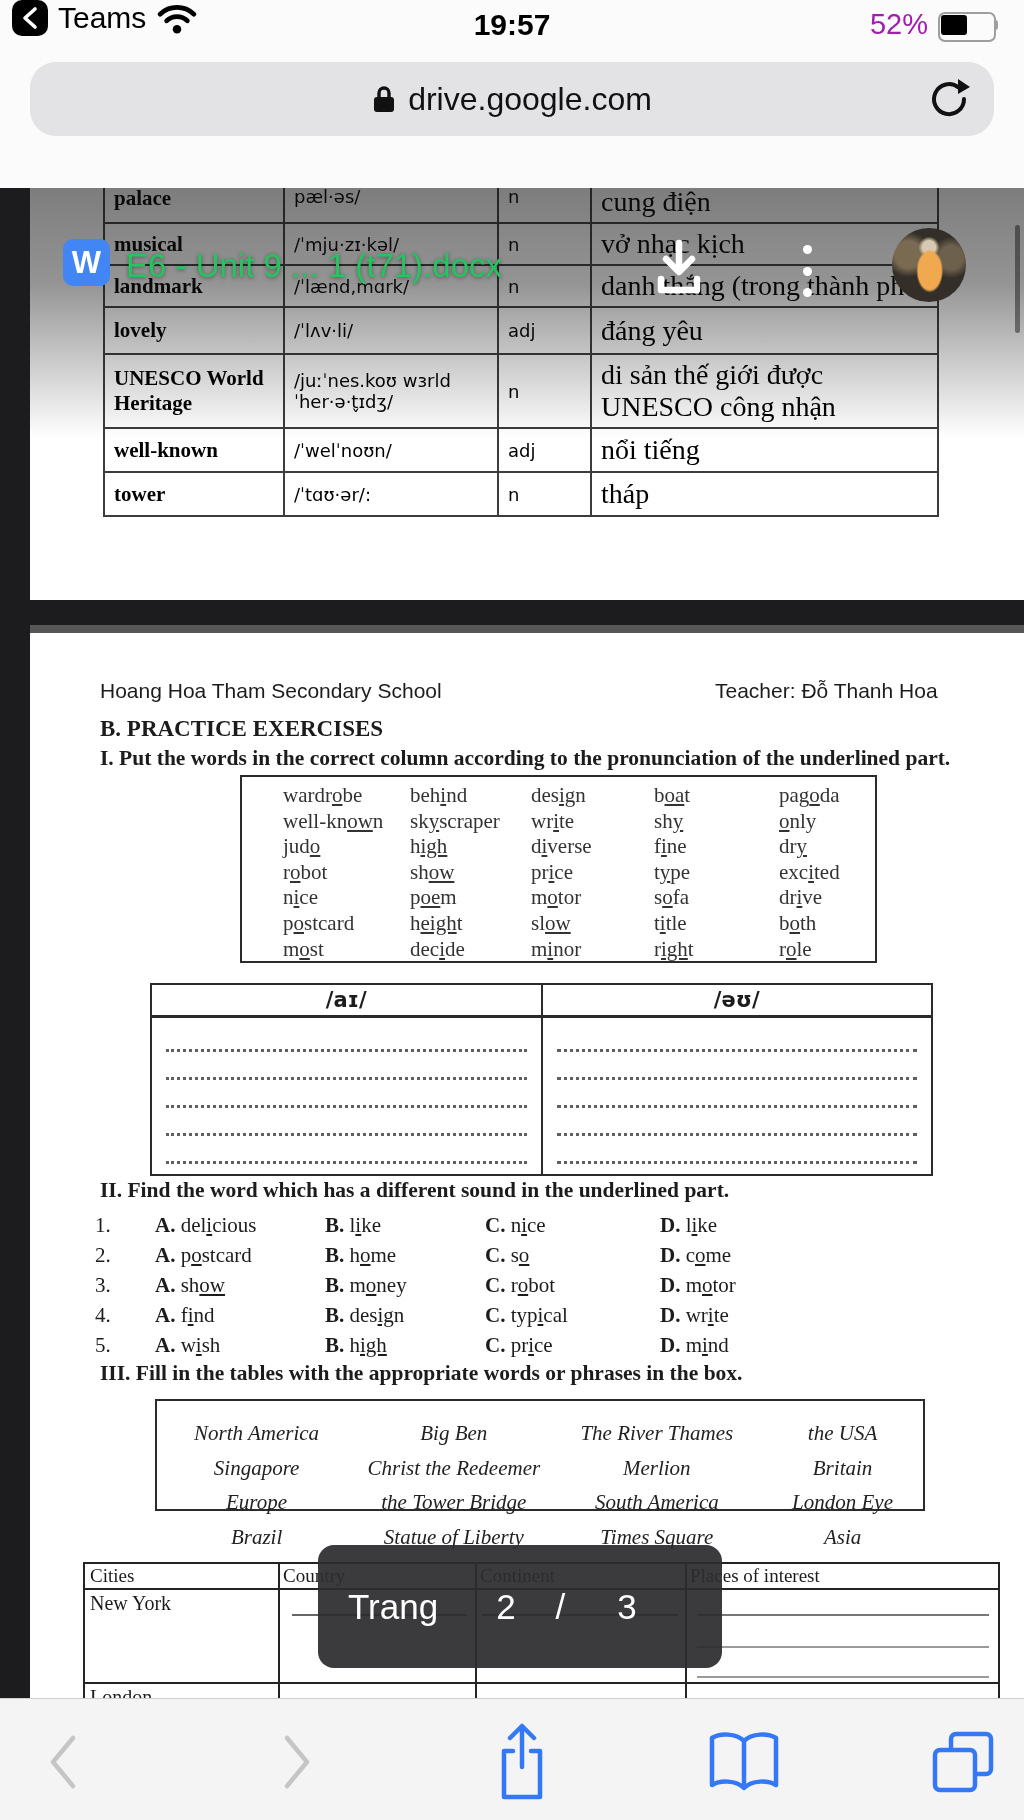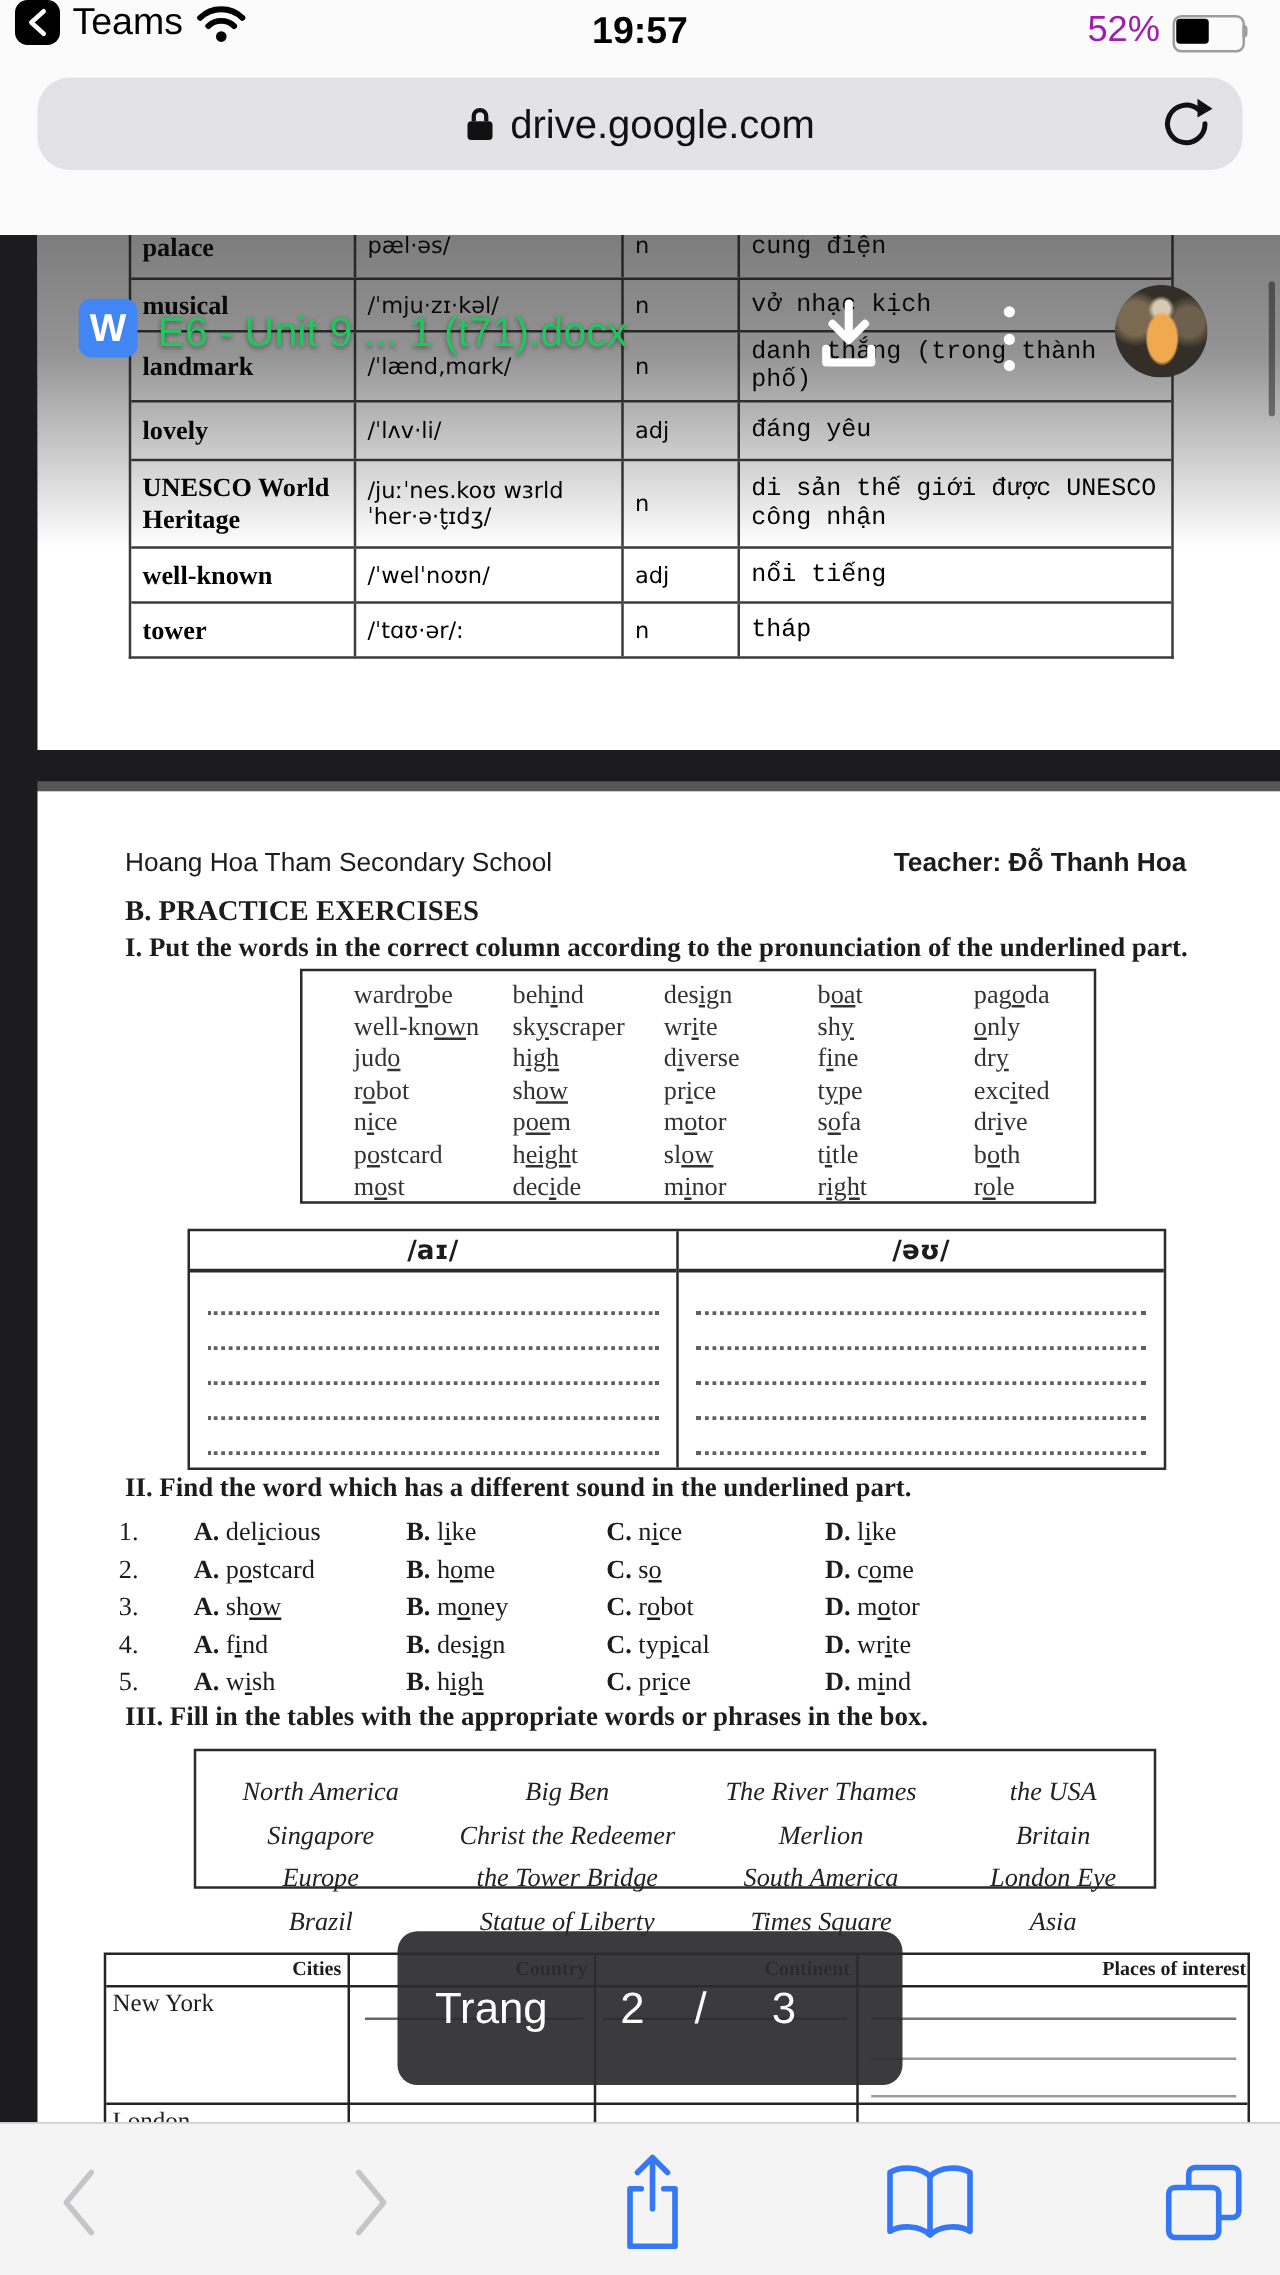--- a/index.html
+++ b/index.html
@@ -34,21 +34,21 @@
 
   
   .vocab{position:absolute;left:73px;top:0;width:832px;border:2px solid #3c3c3c;border-top:none;}
   .vrow{display:flex;border-bottom:2px solid #3c3c3c;}
   .vrow:last-child{border-bottom:none;}
   .vcell{border-right:2px solid #3c3c3c;padding:4px 9px;box-sizing:border-box;display:flex;align-items:center;}
   .vcell:last-child{border-right:none;}
   .vc-word{width:180px;font-family:"Liberation Serif",serif;font-weight:bold;font-size:21px;}
   .vc-ipa{width:214px;font-family:"DejaVu Sans",sans-serif;font-size:18px;}
   .vc-pos{width:93px;font-family:"DejaVu Sans",sans-serif;font-size:18px;}
-  .vc-mean{flex:1;font-family:Liberation Mono, monospace;font-size:20px;}
+  .vc-mean{flex:1;font-family:Liberation Serif, serif;font-size:28px;}
   .vrow:nth-child(1){height:34px;overflow:hidden;}
   .vrow:nth-child(1) .vcell{align-items:flex-start;margin-top:-6px;}
   .vrow:nth-child(2){min-height:40px;} .vrow:nth-child(3){min-height:40px;}
   .vrow:nth-child(4){min-height:45px;} .vrow:nth-child(5){min-height:68px;}
   .vrow:nth-child(6){min-height:42px;} .vrow:nth-child(7){min-height:42px;}
 
   .shade{position:absolute;left:0;top:0;width:100%;height:250px;pointer-events:none;
          background:linear-gradient(to bottom,rgba(18,18,18,0.55) 0%,rgba(18,18,18,0.45) 38%,rgba(18,18,18,0) 100%);}
 
   
@@ -64,21 +64,21 @@
           background:
             radial-gradient(ellipse 26% 42% at 51% 58%,#f0a94e 0 60%,rgba(0,0,0,0) 70%),
             radial-gradient(circle at 50% 26%,#d8c9b2 0 10%,rgba(0,0,0,0) 16%),
             radial-gradient(circle at 22% 36%,#7a6a52 0 18%,rgba(0,0,0,0) 30%),
             radial-gradient(circle at 80% 40%,#6d604c 0 16%,rgba(0,0,0,0) 28%),
             #332f28;}
   .vscroll{position:absolute;left:1015px;top:37px;width:5px;height:108px;border-radius:3px;background:rgba(0,0,0,0.42);}
 
   
   .p2-school{position:absolute;left:70px;top:46px;font-family:"Liberation Sans",sans-serif;font-size:21px;}
-  .p2-teacher{position:absolute;left:685px;top:46px;font-family:"Liberation Sans",sans-serif;font-size:21px;font-weight:bold;}
+  .p2-teacher{position:absolute;left:685px;top:46px;font-family:"Liberation Sans",sans-serif;font-size:21px;}
   .p2-b{position:absolute;left:70px;top:83px;font-weight:bold;font-size:23px;}
   .p2-ex1{position:absolute;left:70px;top:113px;font-weight:bold;font-size:21.5px;}
 
   .word-box{position:absolute;left:210px;top:142px;width:637px;height:188px;border:2px solid #2b2b2b;box-sizing:border-box;
             display:grid;grid-template-columns:127px 121px 123px 125px 1fr;grid-auto-rows:25.6px;
             padding:6px 0 0 41px;font-size:21px;color:#333;}
   .wb-cell{white-space:nowrap;}
 
   .sound-table{position:absolute;left:120px;top:350px;width:779px;border:2px solid #2b2b2b;display:flex;}
   .st-col{flex:1;box-sizing:border-box;}
@@ -95,21 +95,21 @@
   .ex2-opt b{font-weight:bold;}
 
   .p2-ex3{position:absolute;left:70px;top:728px;font-weight:bold;font-size:21.5px;}
   .ex3-box{position:absolute;left:125px;top:766px;width:770px;height:112px;border:2px solid #2b2b2b;box-sizing:border-box;
            display:grid;grid-template-columns:26% 25.5% 27.5% 21%;grid-auto-rows:34.5px;padding-top:20px;
            font-style:italic;font-size:21px;color:#222;}
   .bx-cell{text-align:center;white-space:nowrap;}
 
   .cities-table{position:absolute;left:53px;top:929px;width:917px;height:158px;border:2px solid #242424;box-sizing:border-box;}
   .ct-headrow{display:grid;grid-template-columns:193px 197px 210px 317px;height:24px;border-bottom:2px solid #242424;}
-  .ct-h{font-weight:bold;font-size:16px;padding:0 5px;line-height:24px;text-align:right;}
+  .ct-h{font-weight:normal;font-size:19px;padding:0 5px;line-height:24px;}
   .ct-v{position:absolute;top:0;bottom:0;width:2px;background:#242424;}
   .ct-hline{position:absolute;left:0;right:0;height:2px;background:#242424;}
   .ct-city{position:absolute;left:5px;font-size:20px;}
   .wline{position:absolute;height:2px;}
 
   
   .trang{position:absolute;left:318px;top:1357px;width:404px;height:123px;background:rgba(44,44,46,0.93);
          border-radius:16px;z-index:20;display:flex;align-items:center;color:#fff;font-size:35px;
          font-family:"Liberation Sans",sans-serif;padding:0 0 0 30px;box-sizing:border-box;}
   .trang .t2{margin-left:58px;} .trang .tsep{margin-left:40px;} .trang .t3{margin-left:52px;}

